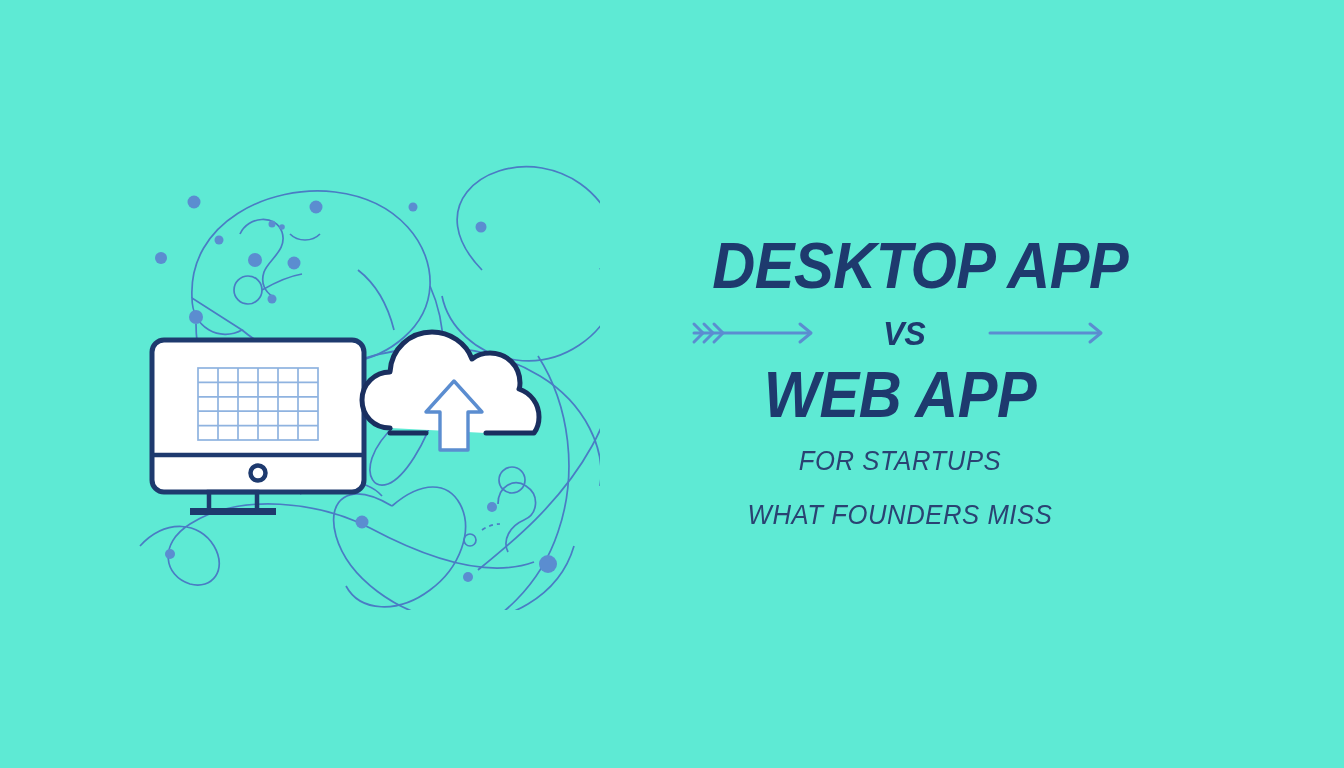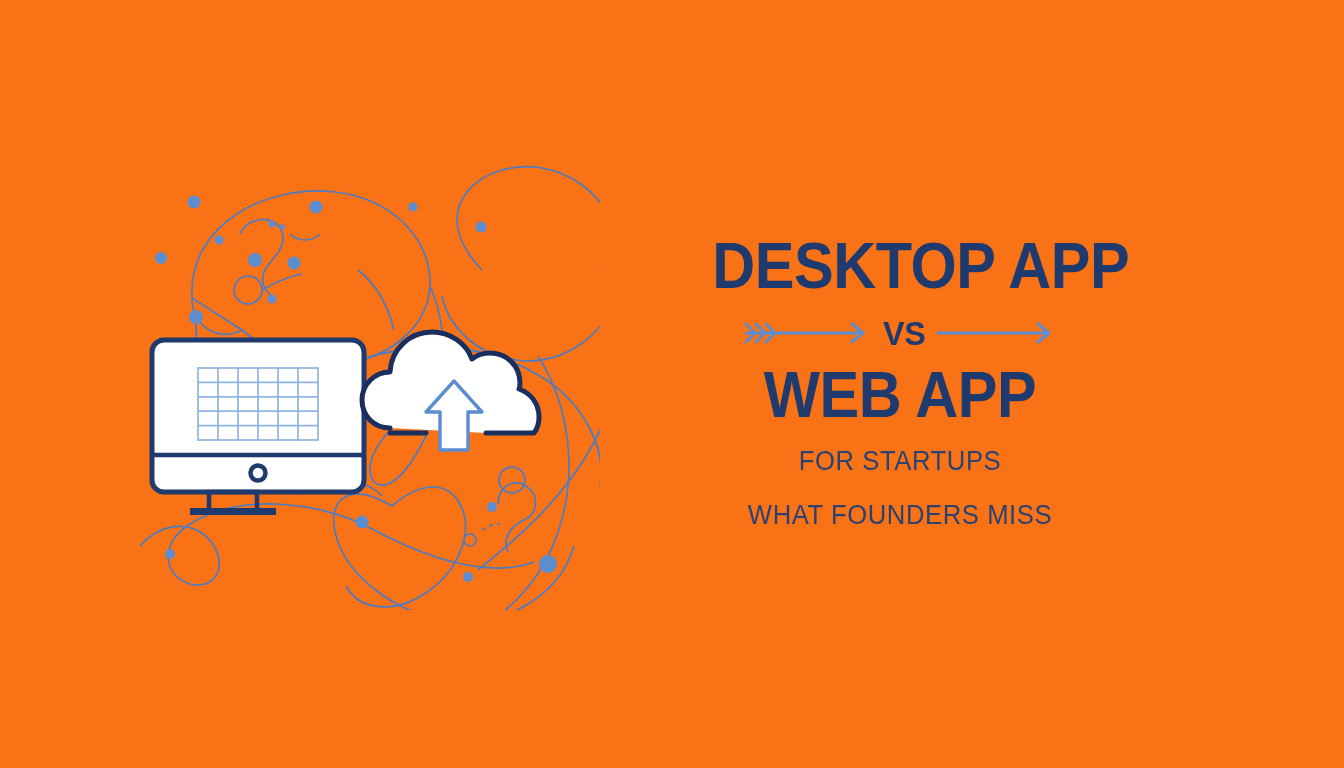--- a/index.html
+++ b/index.html
@@ -13,21 +13,22 @@
     overflow: hidden;
     font-family: "Liberation Sans", sans-serif;
     position: relative;
   }
 
   #canvas {
     position: absolute;
     left: 0; top: 0;
     width: 1344px;
     height: 768px;
-    background: #f97316;
+    background: #5eead4;
+    font-style: italic;
   }
 
   
   #illustration {
     position: absolute;
     left: 130px;
     top: 150px;
     width: 470px;
     height: 460px;
   }
@@ -54,21 +55,21 @@
     transform: scaleX(0.93);
     transform-origin: center;
   }
 
   #headline-primary { padding-left: 8px; }
   #headline-secondary { padding-left: 0px; }
 
   .divider-row {
     display: flex;
     align-items: center;
-    justify-content: center;
+    justify-content: space-between;
     gap: 10px;
     margin: 14px 0 10px 0;
     height: 44px;
   }
 
   .vs-word {
     font-family: "Liberation Sans", sans-serif;
     font-weight: bold;
     font-size: 34px;
     color: #1e3a6e;

